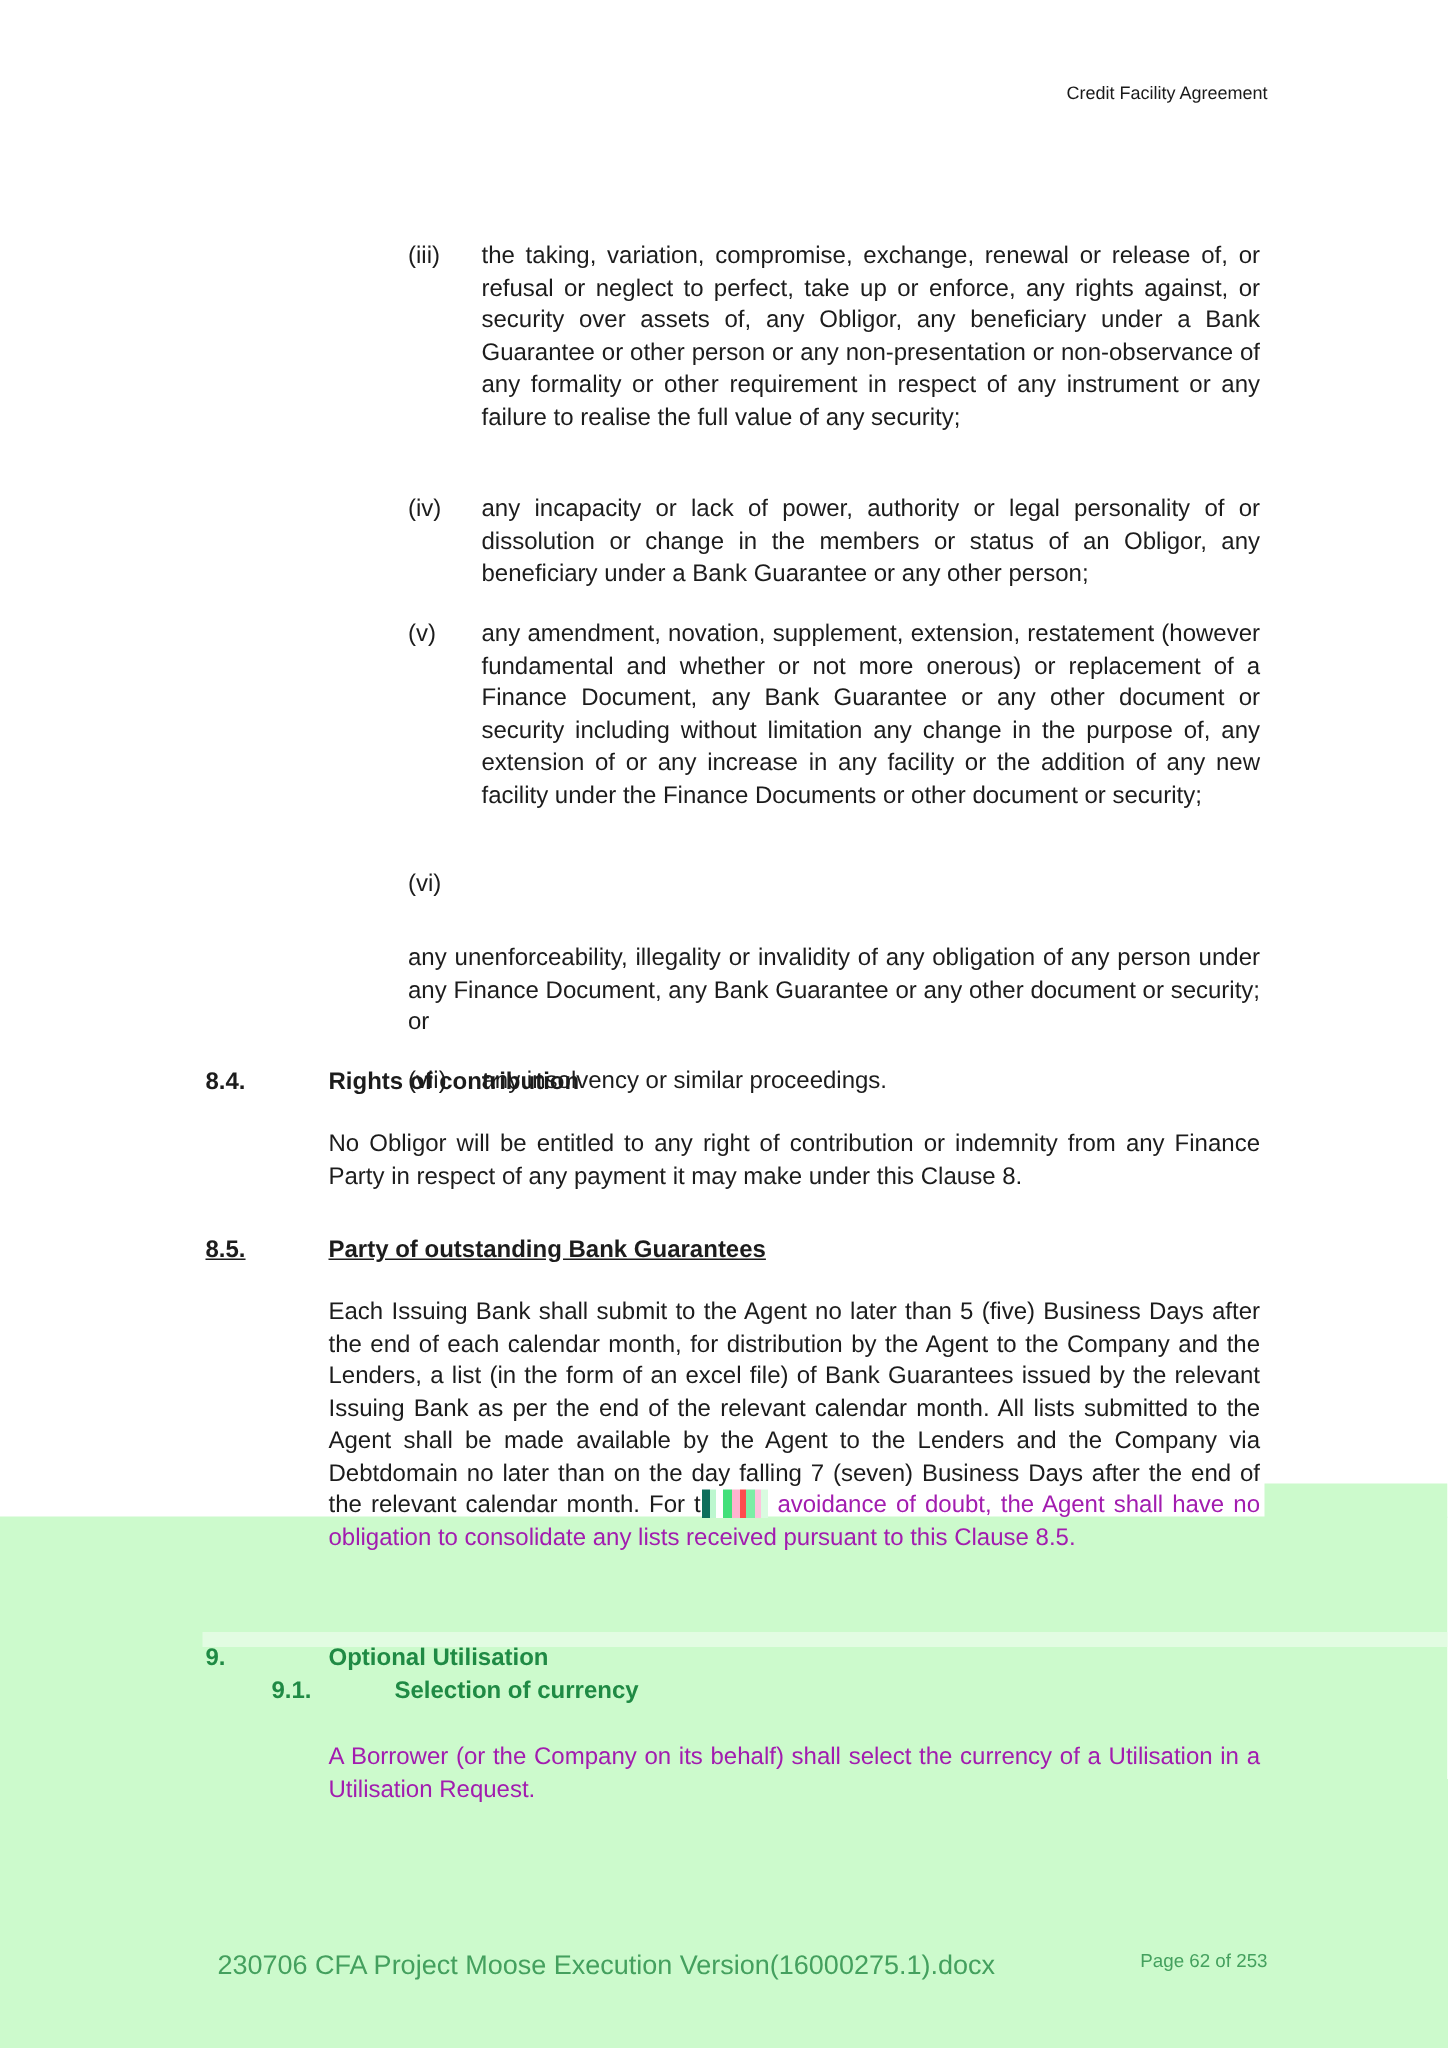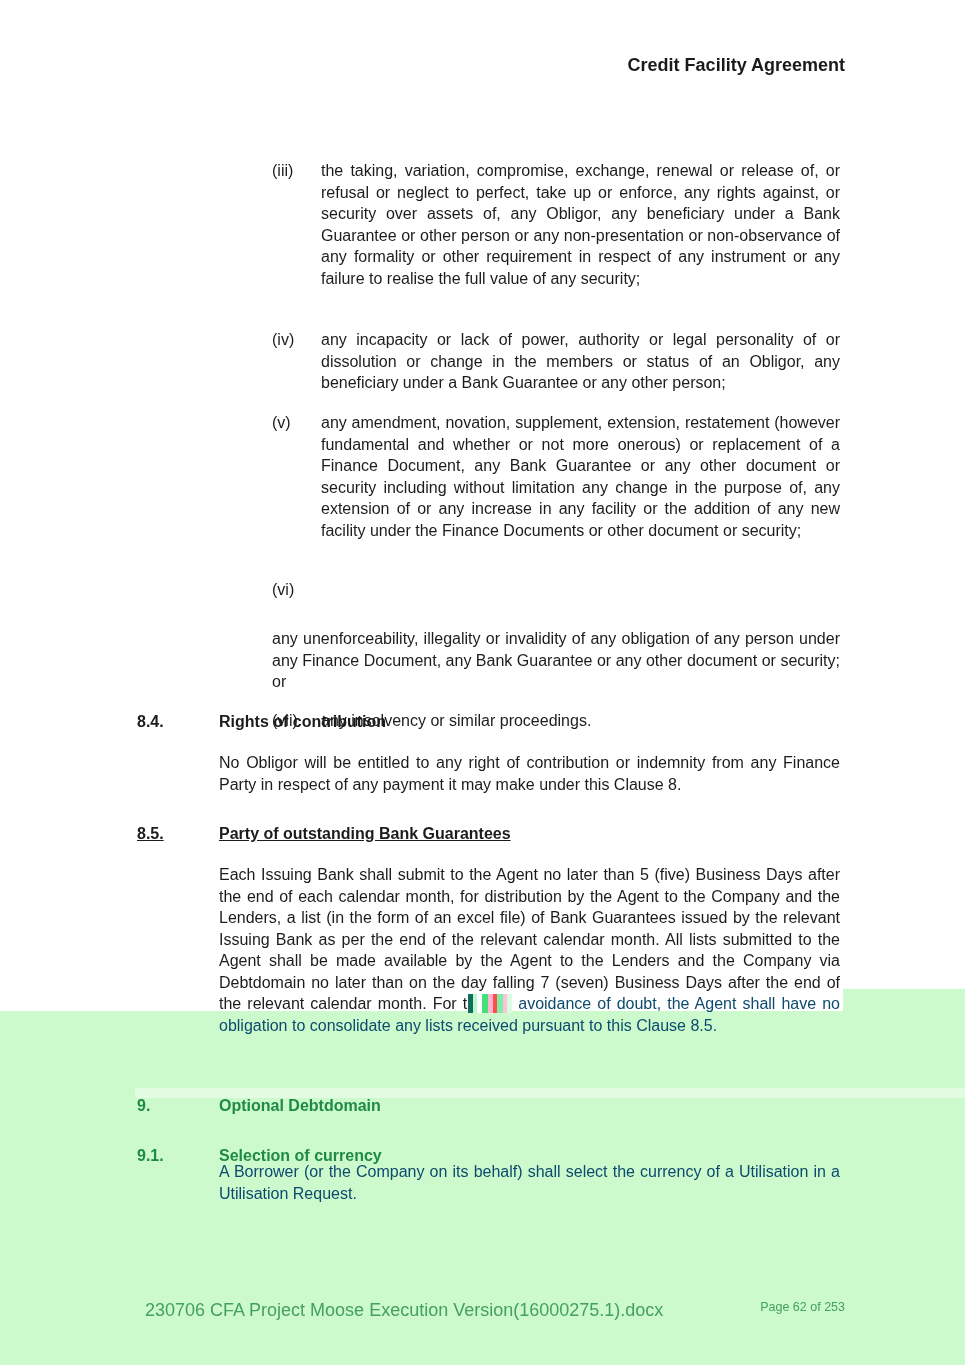--- a/index.html
+++ b/index.html
@@ -12,33 +12,33 @@
   .page{position:relative;width:965px;height:1365px;overflow:hidden;background:#ffffff;}
 
   
   .band{position:absolute;z-index:0;background:#ccfacc;}
   .band-right{left:843px;top:989px;width:122px;height:23px;}
   .band-main{left:0;top:1011px;width:965px;height:354px;}
   .band-strip{position:absolute;z-index:0;left:135px;top:1088px;width:830px;height:10px;background:#e2fce2;}
 
   
   .abs{position:absolute;z-index:1;}
-  .hdr{top:55px;right:120px;font-size:18px;font-weight:bold;color:#1a1a1a;}
+  .hdr{top:55px;right:120px;font-size:12px;font-weight:normal;color:#1a1a1a;}
 
   .body-text{font-size:16px;line-height:21.5px;text-align:justify;}
   .list-item{left:272px;width:568px;display:flex;gap:12px;}
   .list-item .marker{flex:0 0 37px;font-size:16px;line-height:21.5px;}
   .list-item .it{flex:1;}
 
   .sec-head{left:137px;width:703px;display:flex;font-weight:bold;font-size:16px;line-height:21.5px;align-items:center;}
   .sec-head .num{flex:0 0 82px;}
   .sec-body{left:219px;width:621px;}
 
   .green-h{color:#1f8a44;}
-  .green-t{color:#0c4a6e;}
+  .green-t{color:#a21caf;}
 
   
   .artifact{
     display:inline-block;width:44px;height:19px;vertical-align:-4px;margin-left:1px;
     background:linear-gradient(90deg,
       #0e6f5c 0 5px,#bdf7cf 5px 9px,#ffffff 9px 14px,#43e07a 14px 20px,
       #ffb3cf 20px 25px,#ff4d4d 25px 29px,#7deea6 29px 35px,#ffc2dd 35px 39px,#d9fbe0 39px 44px);
   }
 
   .footer-left{top:1300px;left:145px;font-size:18px;color:#44a05e;}
@@ -90,24 +90,24 @@
     <span class="num">8.5.</span>
     <span>Party of outstanding Bank Guarantees</span>
   </div>
   <div class="abs sec-body body-text" style="top:864px;">
     <span>Each Issuing Bank shall submit to the Agent no later than 5 (five) Business Days after the end of each calendar month, for distribution by the Agent to the Company and the Lenders, a list (in the form of an excel file) of Bank Guarantees issued by the relevant Issuing Bank as per the end of the relevant calendar month. All lists submitted to the Agent shall be made available by the Agent to the Lenders and the Company via Debtdomain no later than on the day falling 7 (seven) Business Days after the end of the relevant calendar month. For t</span><span class="artifact"></span>
     <span class="green-t">avoidance of doubt, the Agent shall have no obligation to consolidate any lists received pursuant to this Clause 8.5.</span>
   </div>
 
   <div class="abs sec-head green-h" style="top:1095px;">
     <span class="num">9.</span>
-    <span>Optional Debtdomain</span>
+    <span>Optional Utilisation</span>
   </div>
 
-  <div class="abs sec-head green-h" style="top:1145px;">
+  <div class="abs sec-head green-h" style="top:1117px;margin-left:44px;">
     <span class="num">9.1.</span>
     <span>Selection of currency</span>
   </div>
   <div class="abs sec-body body-text green-t" style="top:1161px;">A Borrower (or the Company on its behalf) shall select the currency of a Utilisation in a Utilisation Request.</div>
 
   <div class="abs footer-left">230706 CFA Project Moose Execution Version(16000275.1).docx</div>
   <div class="abs footer-right">Page 62 of 253</div>
 
 </div>
 

